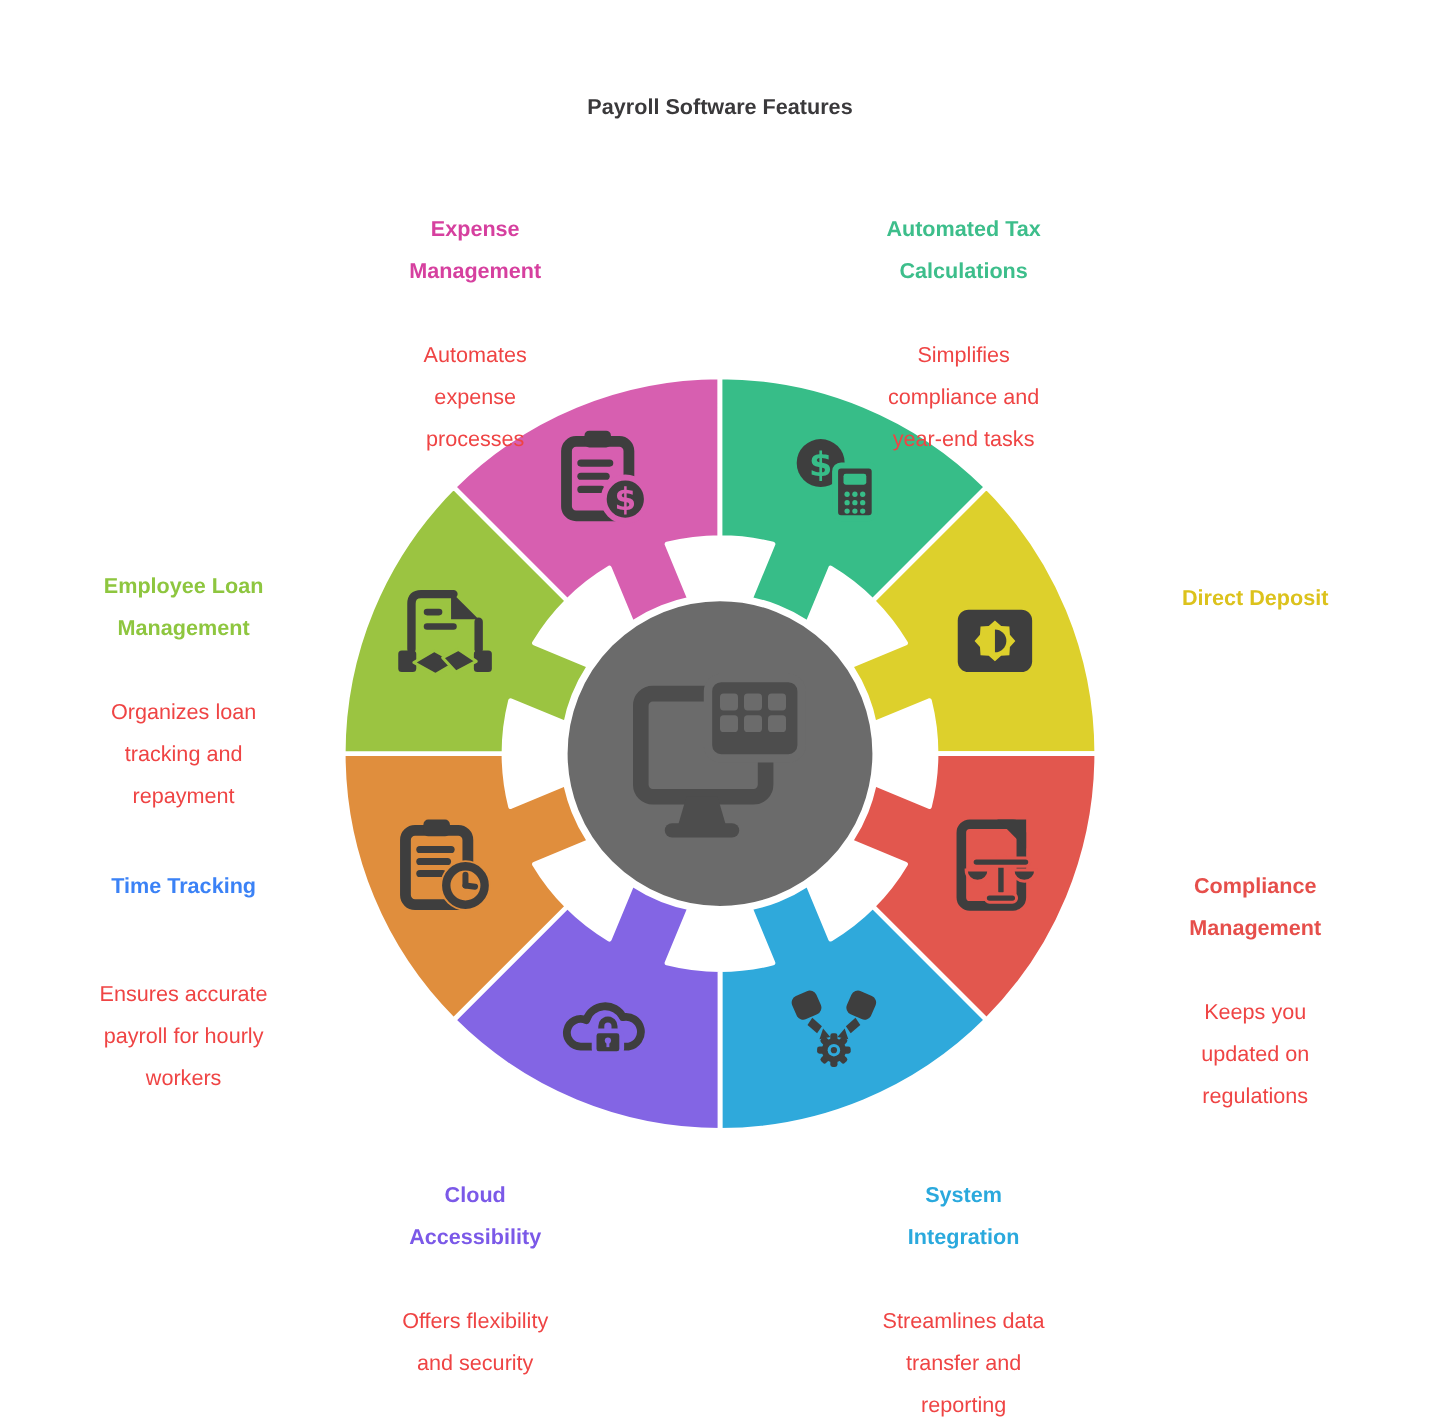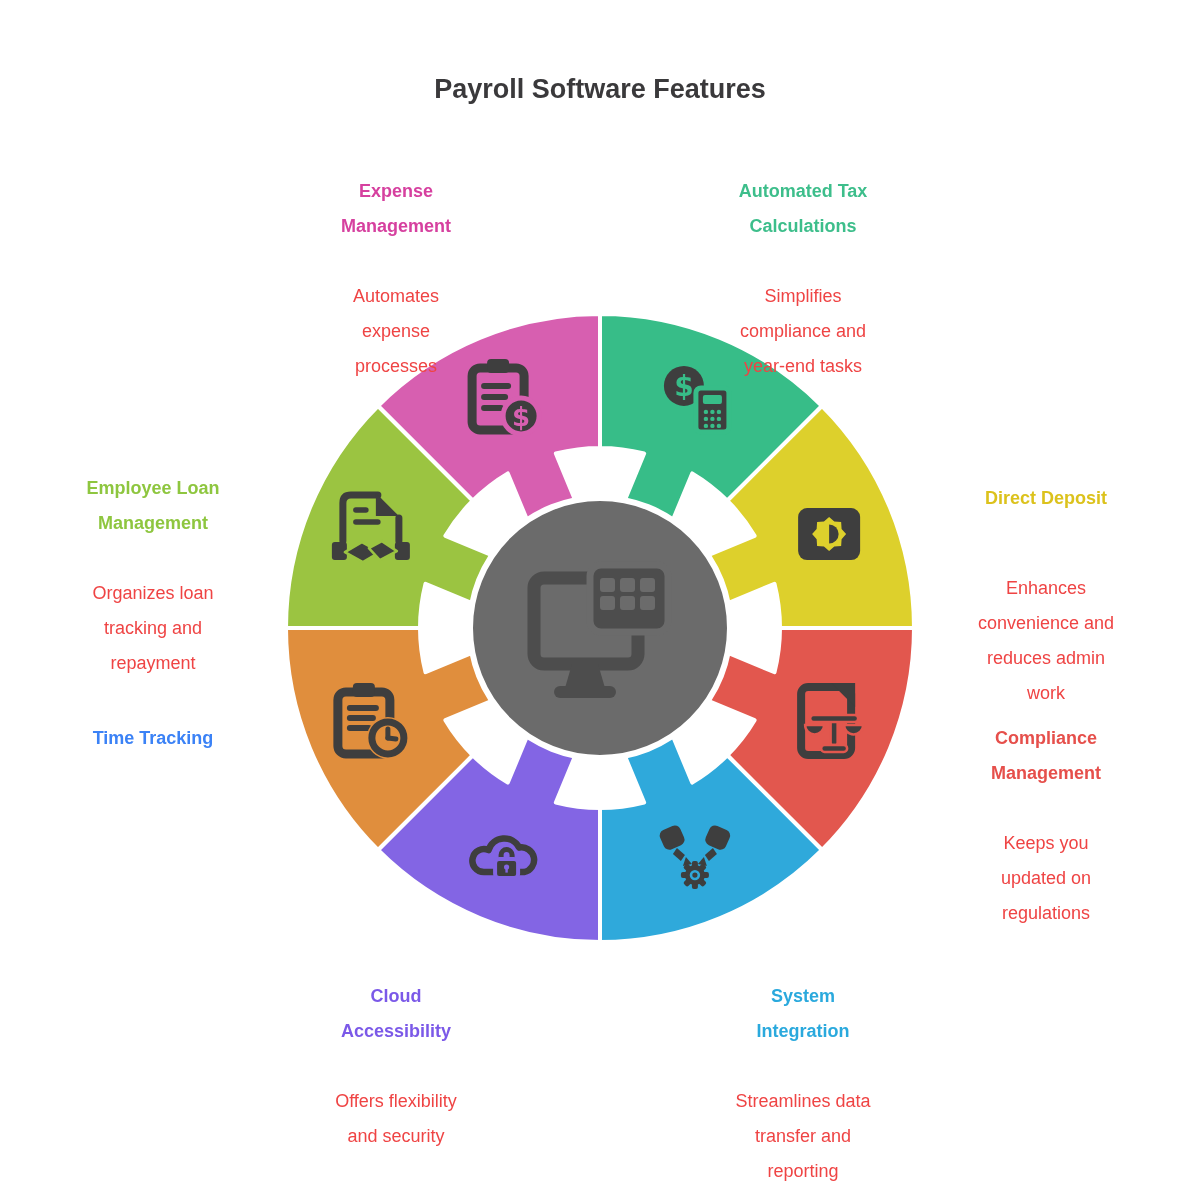--- a/index.html
+++ b/index.html
@@ -6,21 +6,21 @@
   .canvas{
     position:relative;
     width:1200px;height:1182px;
     background:#ffffff;
     font-family:"Liberation Sans",sans-serif;
     overflow:hidden;
   }
   .page-title{
     position:absolute;left:0;top:72px;width:1200px;
     text-align:center;
-    font-size:27px;font-weight:bold;color:#3a393b;
+    font-size:18px;font-weight:bold;color:#3a393b;
     line-height:35px;
   }
   #wheel-svg{position:absolute;left:0;top:0;}
   .label-block{
     position:absolute;
     text-align:center;
     white-space:pre-line;
     line-height:35px;
     font-size:18px;
   }
@@ -172,24 +172,20 @@
   <div class="label-block pos-automated-tax">
     <div class="feat-heading" style="color: rgb(61, 190, 139);">Automated Tax
 Calculations</div>
     <div class="feat-body">Simplifies
 compliance and
 year-end tasks</div>
   </div>
 
   <div class="label-block gap pos-direct-deposit">
     <div class="feat-heading" style="color: rgb(220, 194, 28);">Direct Deposit</div>
-    <div class="feat-body">Enhances
-convenience and
-reduces admin
-work</div>
   </div>
 
   <div class="label-block pos-compliance-management">
     <div class="feat-heading" style="color: rgb(230, 79, 75);">Compliance
 Management</div>
     <div class="feat-body">Keeps you
 updated on
 regulations</div>
   </div>
 
@@ -203,20 +199,23 @@
 
   <div class="label-block pos-cloud-accessibility">
     <div class="feat-heading" style="color: rgb(123, 89, 232);">Cloud
 Accessibility</div>
     <div class="feat-body">Offers flexibility
 and security</div>
   </div>
 
   <div class="label-block gap pos-time-tracking">
     <div class="feat-heading" style="color: #3b82f6;">Time Tracking</div>
+    <div class="feat-body">Ensures accurate
+payroll for hourly
+workers</div>
   </div>
 
   <div class="label-block pos-employee-loan-management">
     <div class="feat-heading" style="color: rgb(142, 198, 63);">Employee Loan
 Management</div>
     <div class="feat-body">Organizes loan
 tracking and
 repayment</div>
   </div>
 

